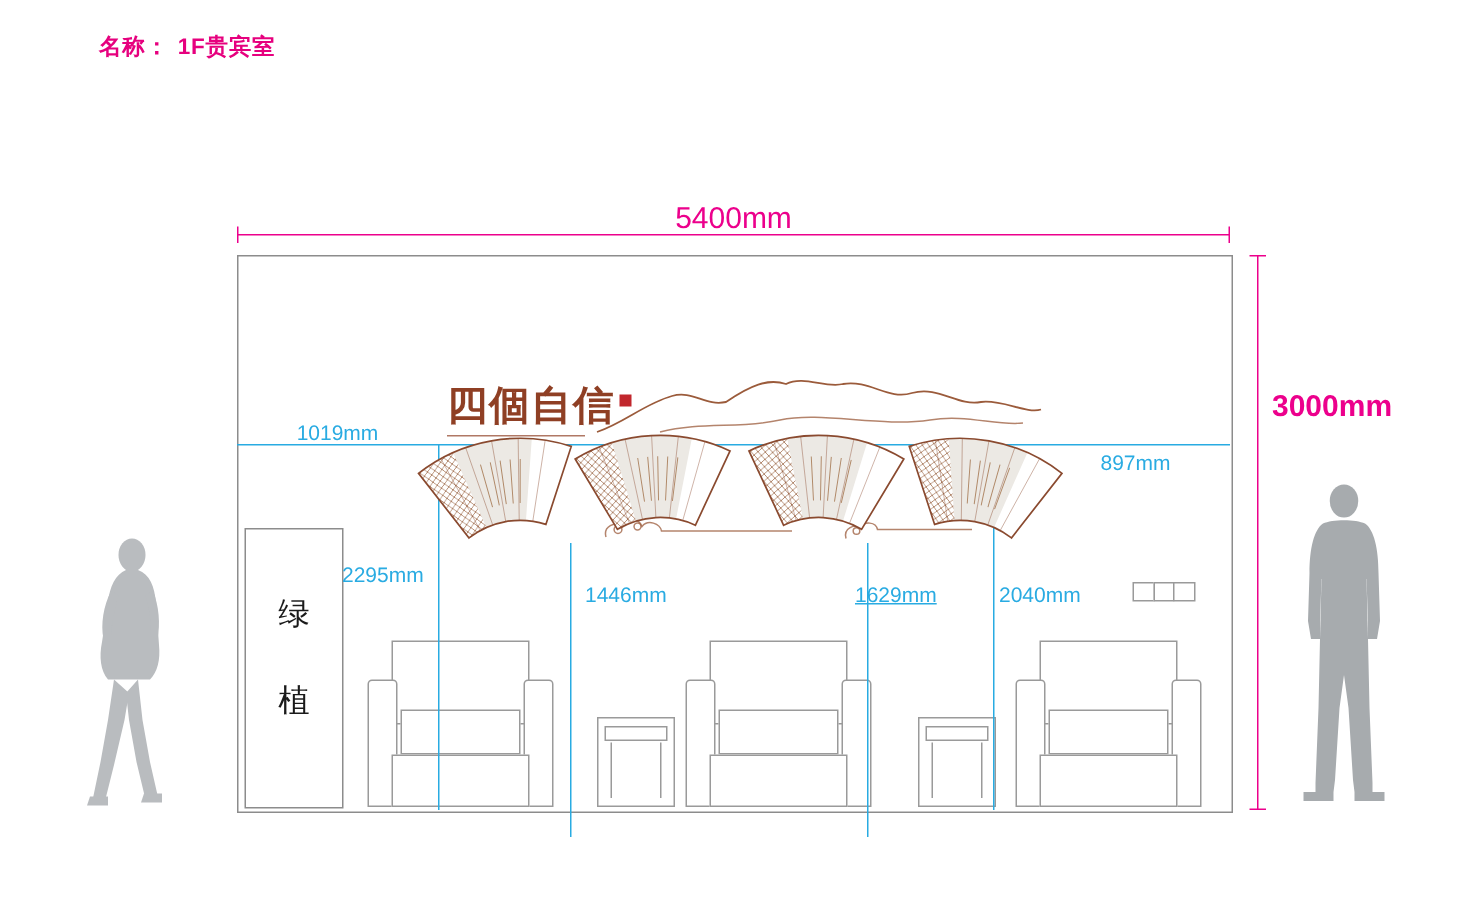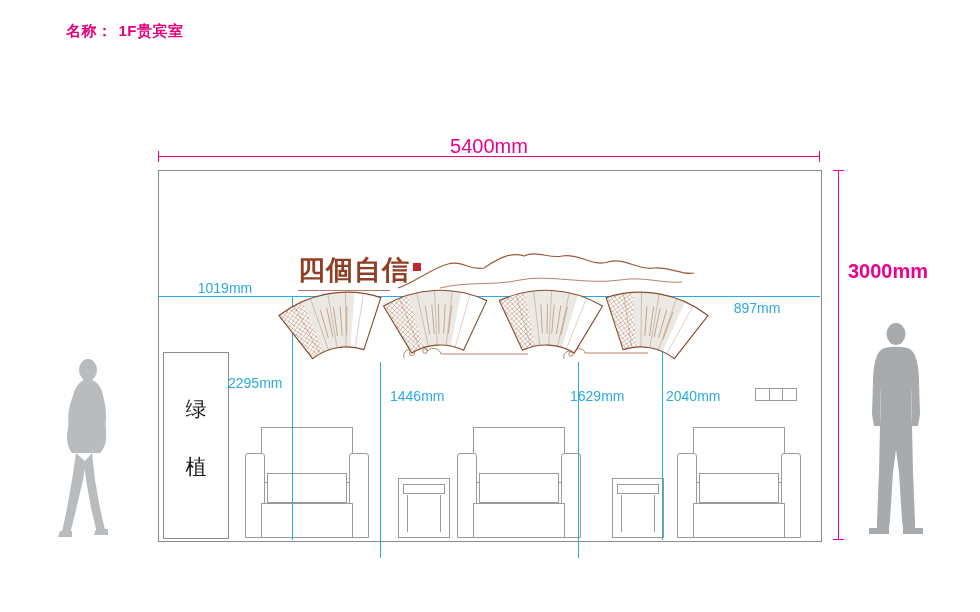--- a/index.html
+++ b/index.html
@@ -95,21 +95,21 @@
   <div class="clabel" style="left:190px;top:280px;width:70px;text-align:center;">1019mm</div>
   <div class="clabel" style="left:722px;top:280px;width:70px;text-align:center;margin-top:20px;">897mm</div>
 
   <div class="cline" style="left:292px;top:296px;width:1px;height:244px;"></div>
   <div class="cline" style="left:380px;top:362px;width:1px;height:196px;"></div>
   <div class="cline" style="left:578px;top:362px;width:1px;height:196px;"></div>
   <div class="cline" style="left:662px;top:296px;width:1px;height:244px;"></div>
 
   <div class="clabel" style="left:228px;top:375px;">2295mm</div>
   <div class="clabel" style="left:390px;top:388px;text-align:center;">1446mm</div>
-  <div class="clabel" style="left:570px;top:388px;">1629mm</div>
+  <div class="clabel" style="left:570px;top:388px;text-decoration:underline;">1629mm</div>
   <div class="clabel" style="left:666px;top:388px;">2040mm</div>
 
   <div class="logo">
     <span class="t">四個自信</span><span class="seal"></span>
     <div class="rule"></div>
   </div>
 
   <svg class="art-svg" style="left:396px;top:248px;width:300px;height:44px;" viewBox="0 0 300 44">
     <path class="lineart" d="M2,40 C20,34 34,21 52,16 C66,12 74,23 88,20 C104,9 116,4 128,8 C140,2 154,11 166,8 C184,5 196,19 212,14 C230,9 242,23 258,20 C272,18 288,28 298,25"></path>
     <path class="lineart2" d="M44,40 C72,33 98,38 124,32 C152,26 190,37 224,32 C248,28 268,36 286,34"></path>

